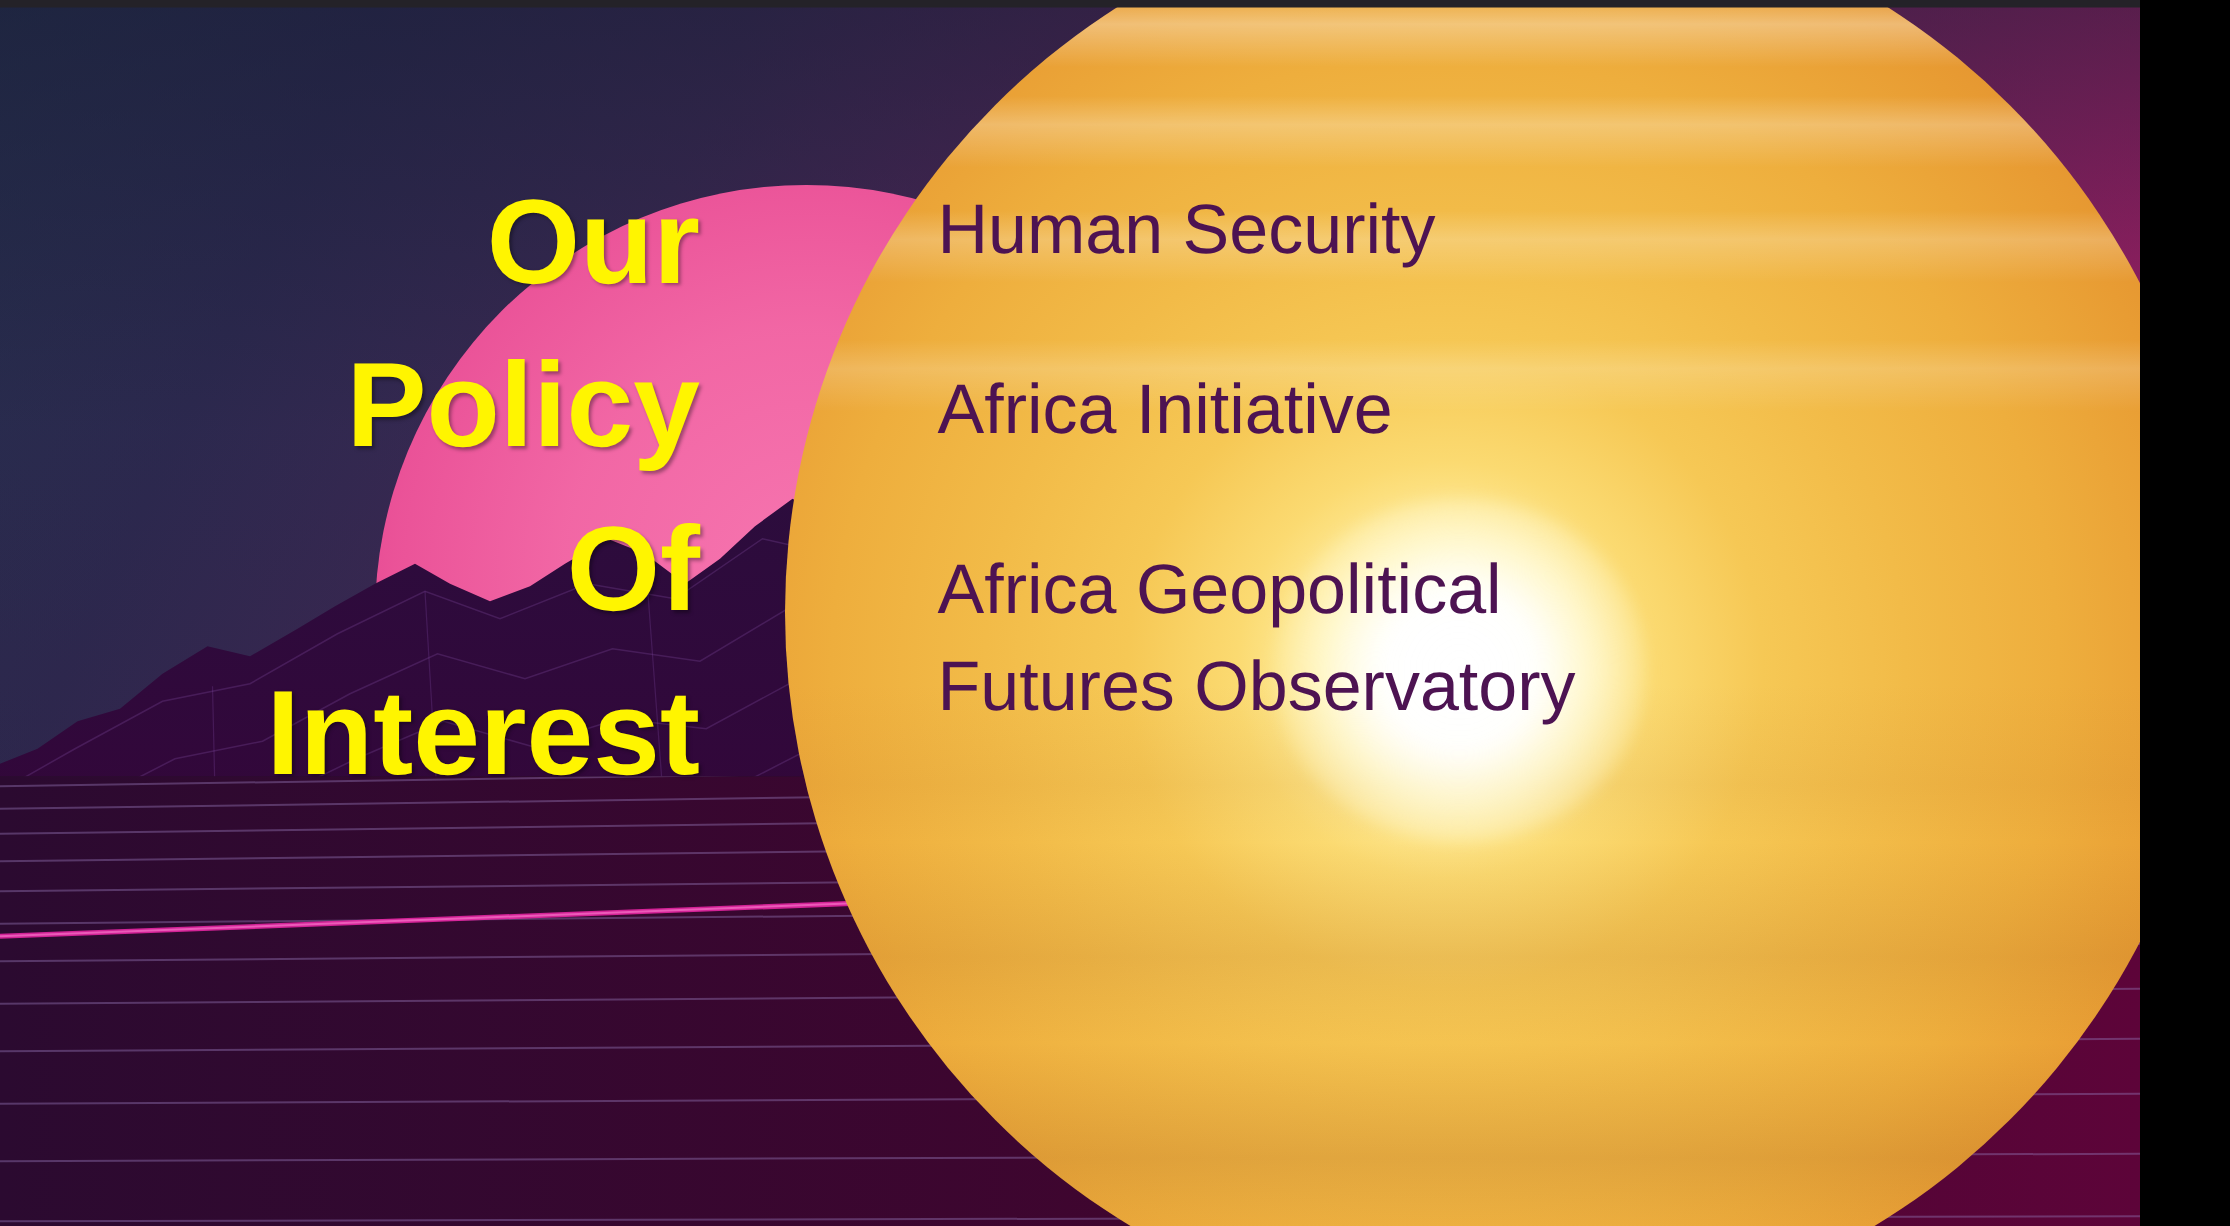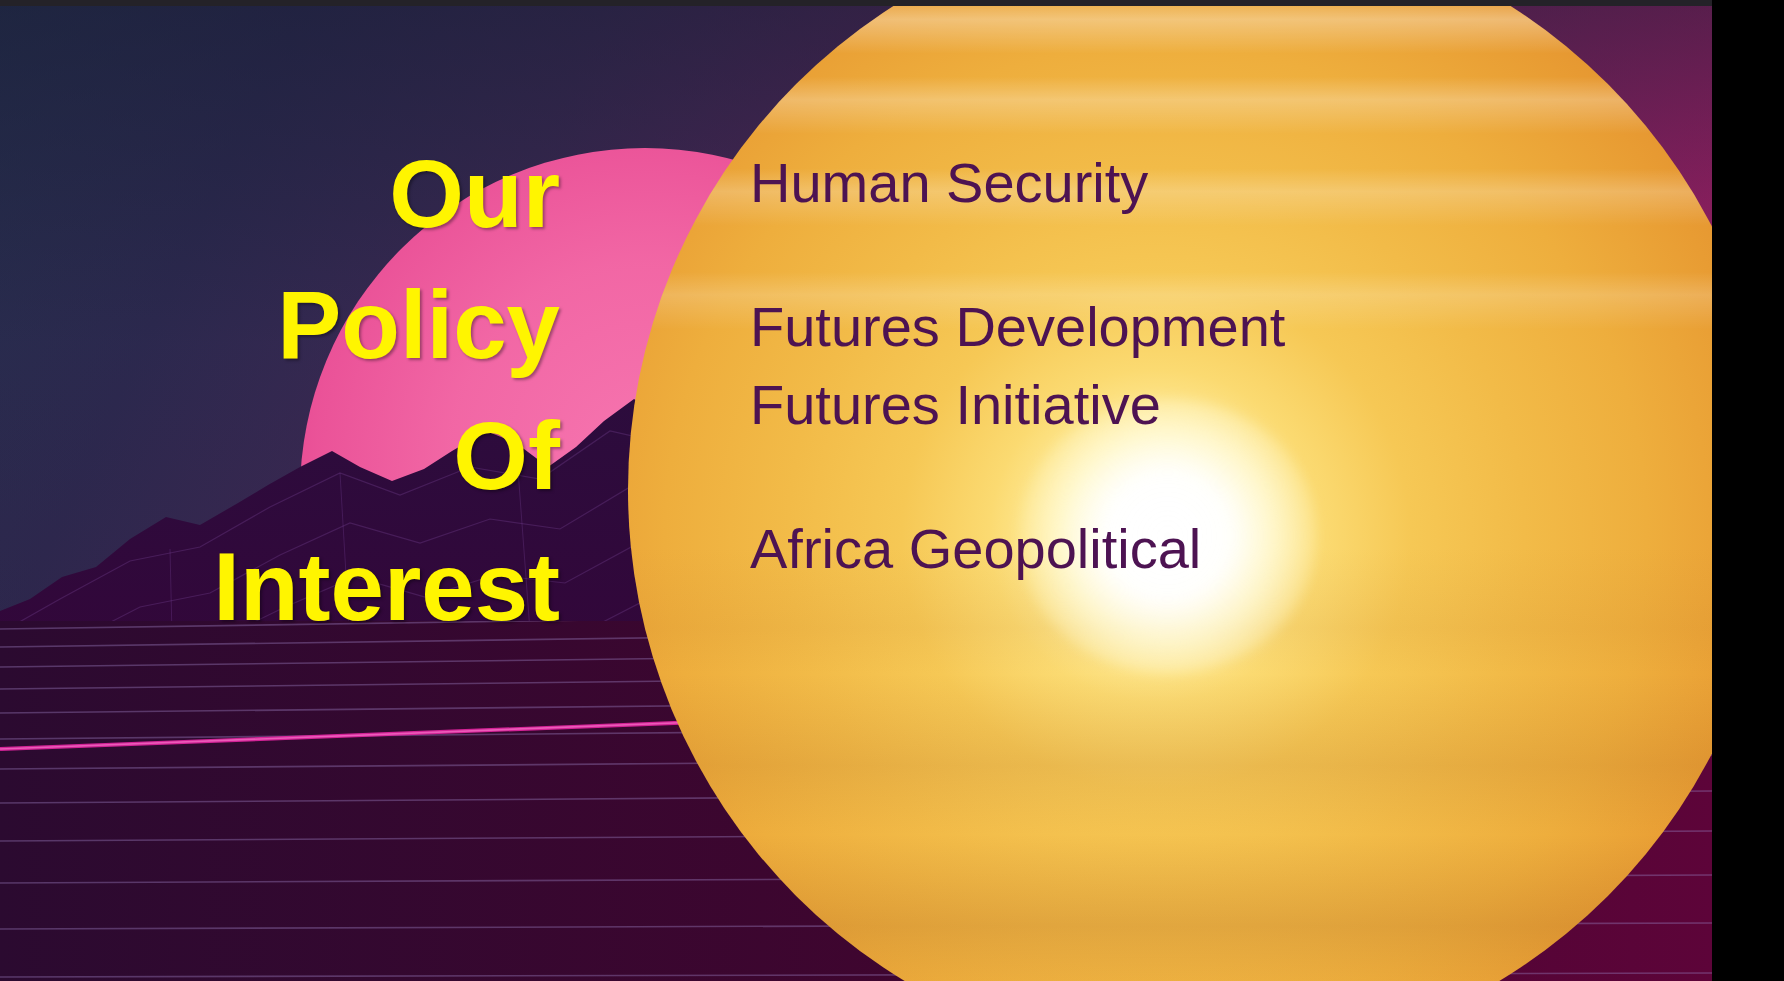--- a/index.html
+++ b/index.html
@@ -303,23 +303,23 @@
     <div>Interest</div>
   </div>
 
   <div class="areas">
 
     <div class="area-block">
       <div class="area-line">Human Security</div>
     </div>
 
     <div class="area-block">
-      <div class="area-line">Futures Development</div>
-      <div class="area-line">Futures Initiative</div>
+      <div class="area-line">Africa Initiative</div>
     </div>
 
     <div class="area-block">
       <div class="area-line">Africa Geopolitical</div>
+      <div class="area-line">Futures Observatory</div>
     </div>
 
   </div>
 
 </div>
 
 </body></html>

